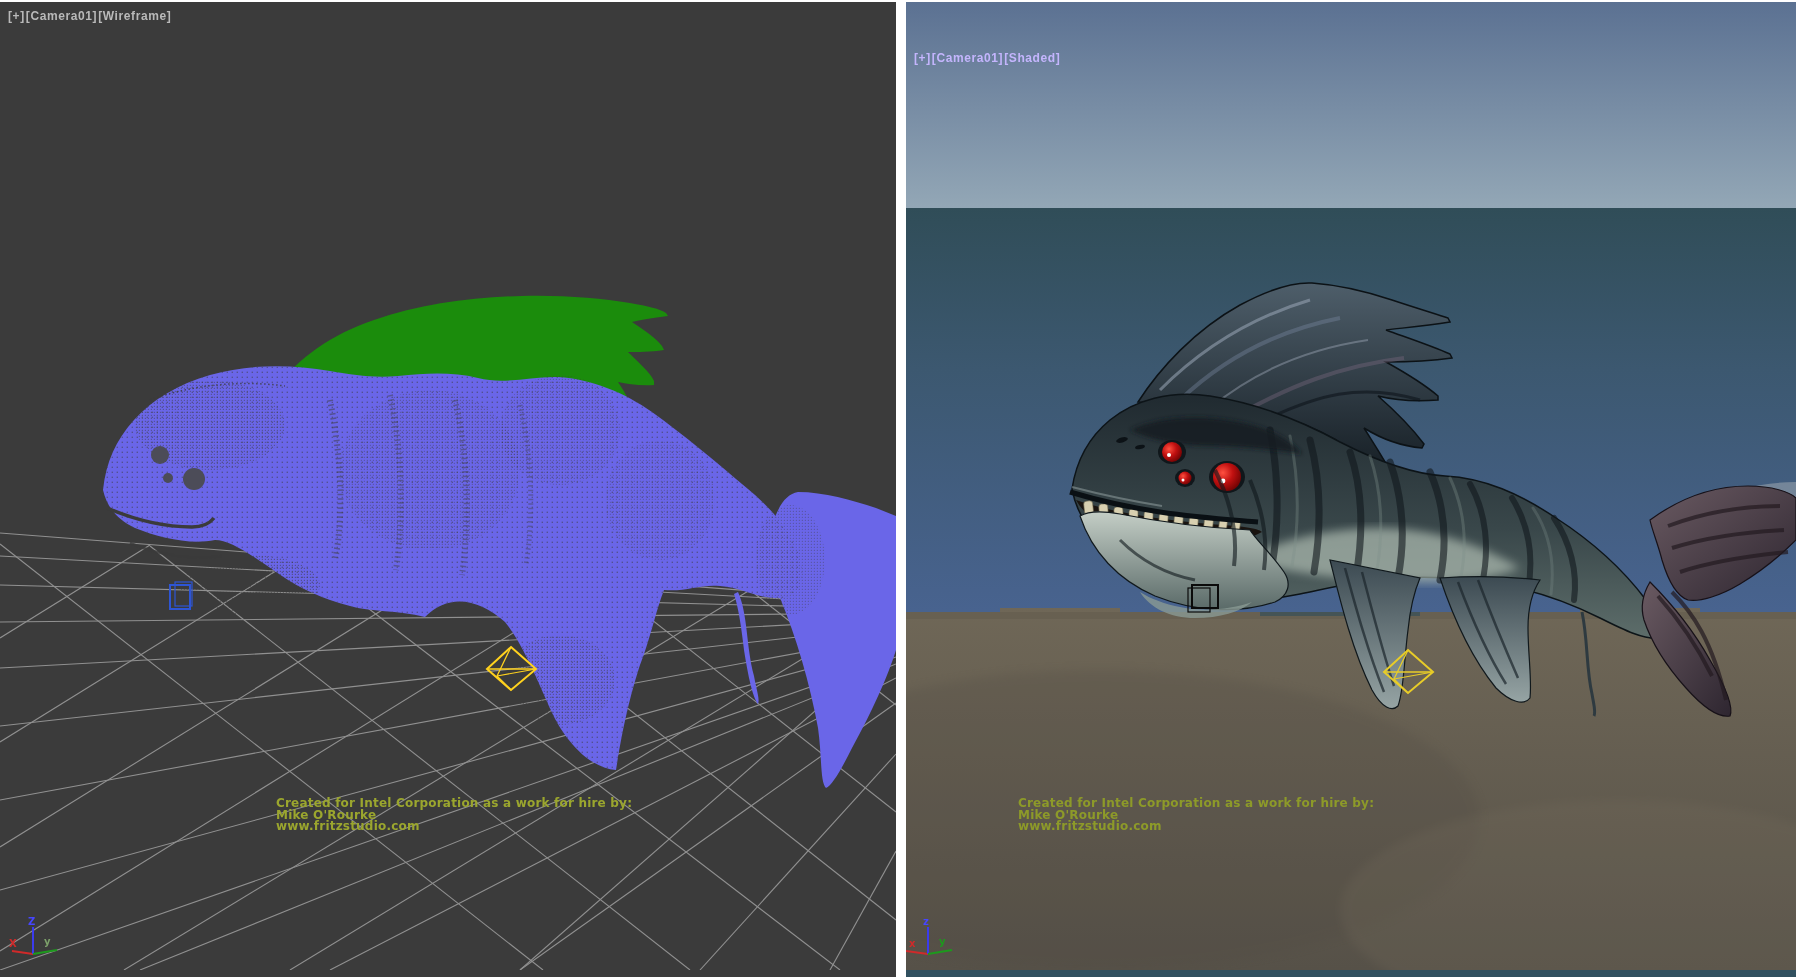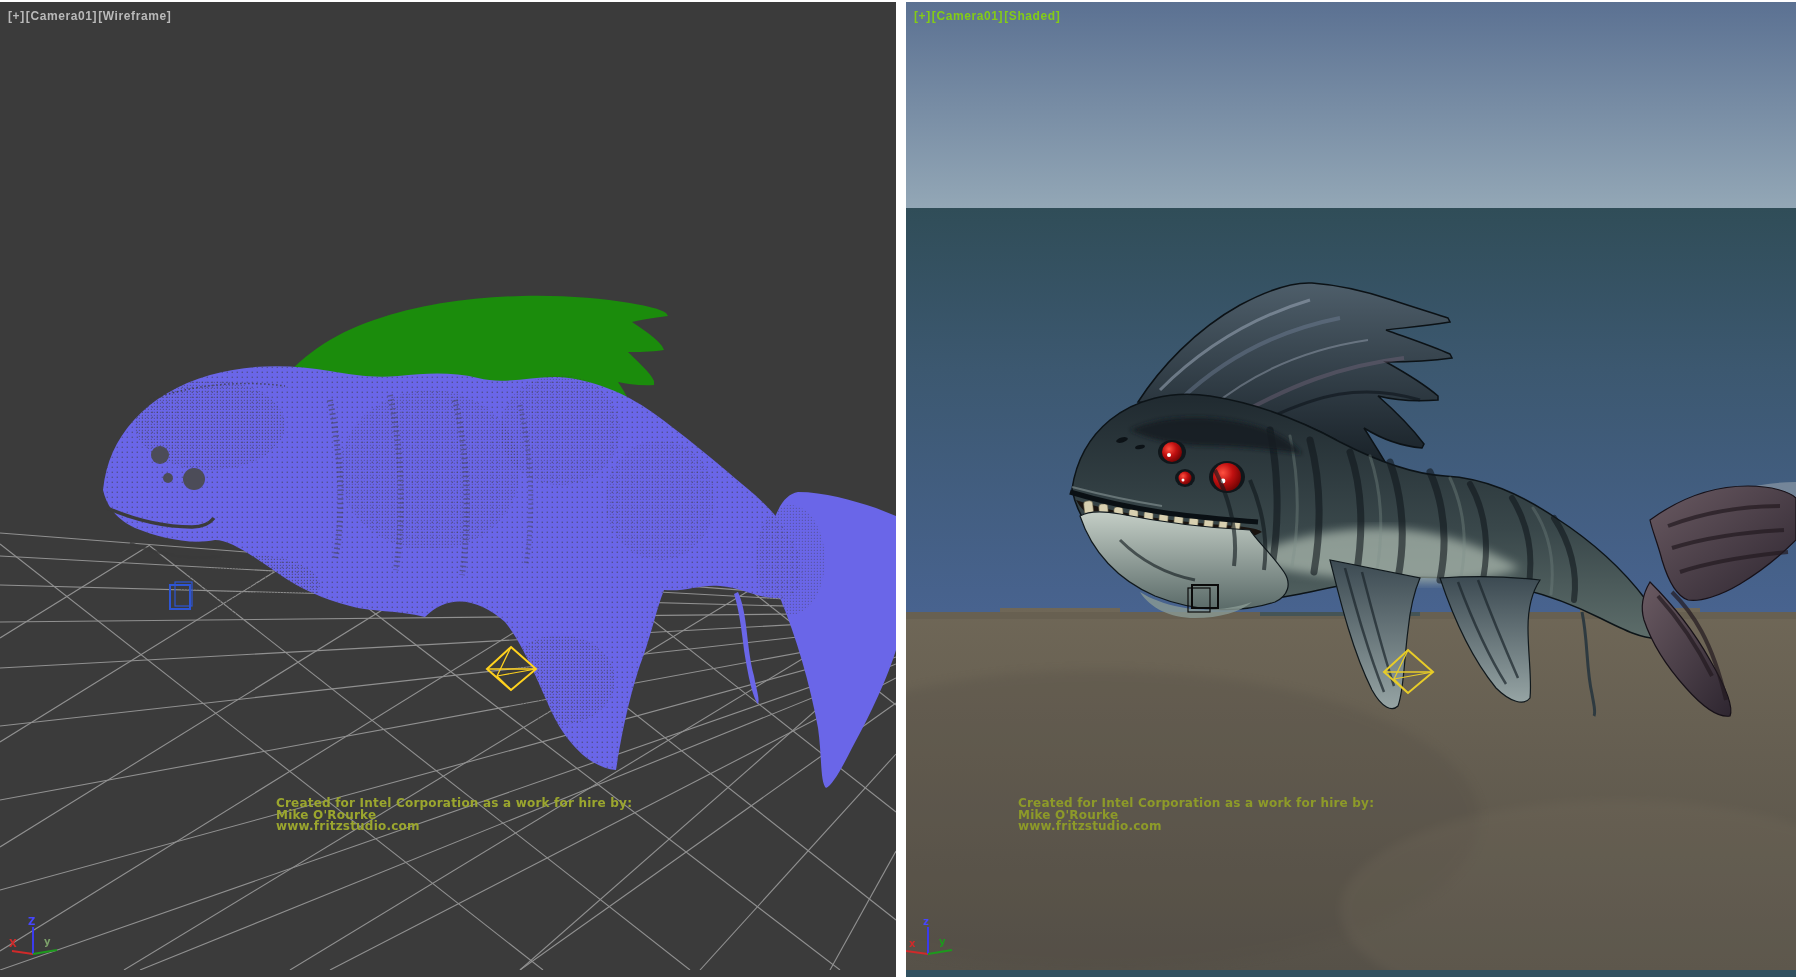--- a/index.html
+++ b/index.html
@@ -4,21 +4,21 @@
 <style>
   html,body{margin:0;padding:0;width:1800px;height:978px;background:#ffffff;overflow:hidden;
             font-family:"Liberation Sans",sans-serif;}
   .vp{position:absolute;top:2px;height:975px;overflow:hidden;}
   #vp-left{left:0;width:896px;background:#3b3b3b;}
   #vp-right{left:906px;width:890px;background:#31505f;}
   .vp svg.scene{position:absolute;left:0;top:0;}
   .vp-label{position:absolute;left:8px;top:7px;font-size:12px;font-weight:bold;
             letter-spacing:0.6px;z-index:5;cursor:default;white-space:nowrap;}
   #vp-left .vp-label{color:#b9b9b9;}
-  #vp-right .vp-label{color:#84cc16;}
+  #vp-right .vp-label{color:#c4b5fd;margin-top:42px;}
   .vp-label span{margin-right:1px;}
   .credit{position:absolute;font-size:12px;font-weight:bold;line-height:11.5px;
           z-index:6;white-space:nowrap;letter-spacing:0.2px;
           font-family:"DejaVu Sans",sans-serif;}
   #credit-left{left:276px;top:796px;color:#9ba62e;}
   #credit-right{left:112px;top:796px;color:#8d9a29;}
   .axis-svg{position:absolute;left:0;bottom:8px;z-index:7;}
   .axis-svg text{font-size:10px;font-weight:bold;font-family:"DejaVu Sans",sans-serif;}
 </style>
 </head>

